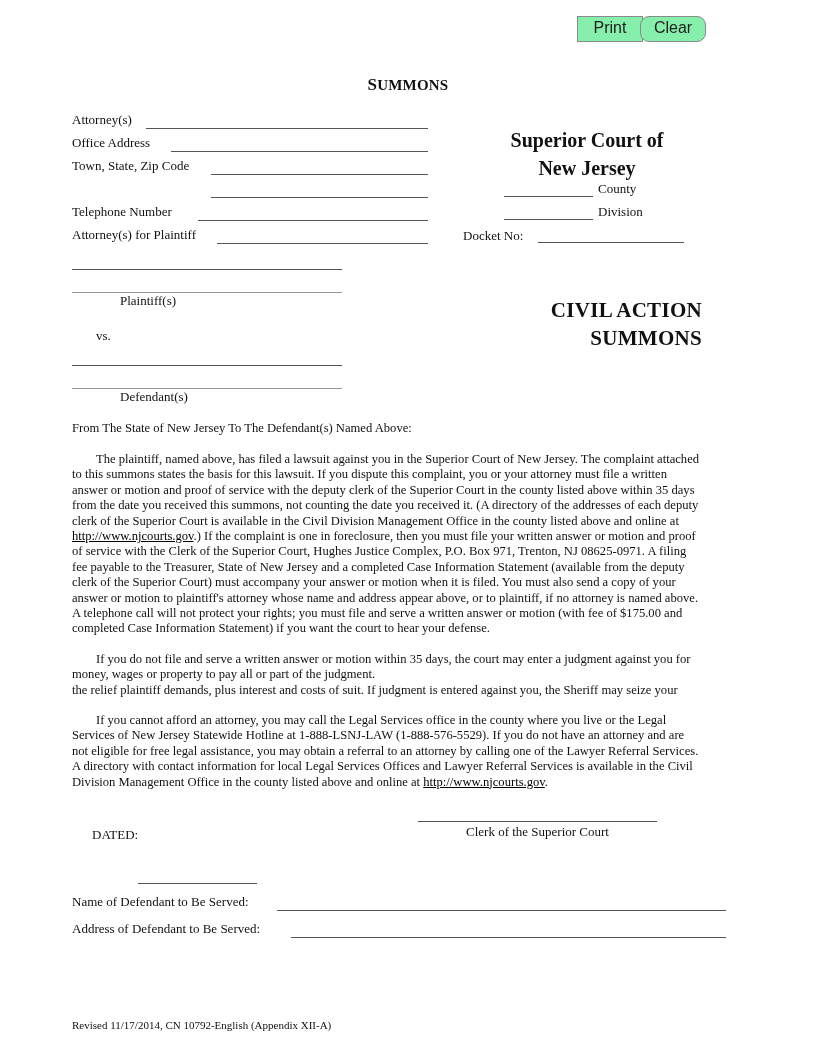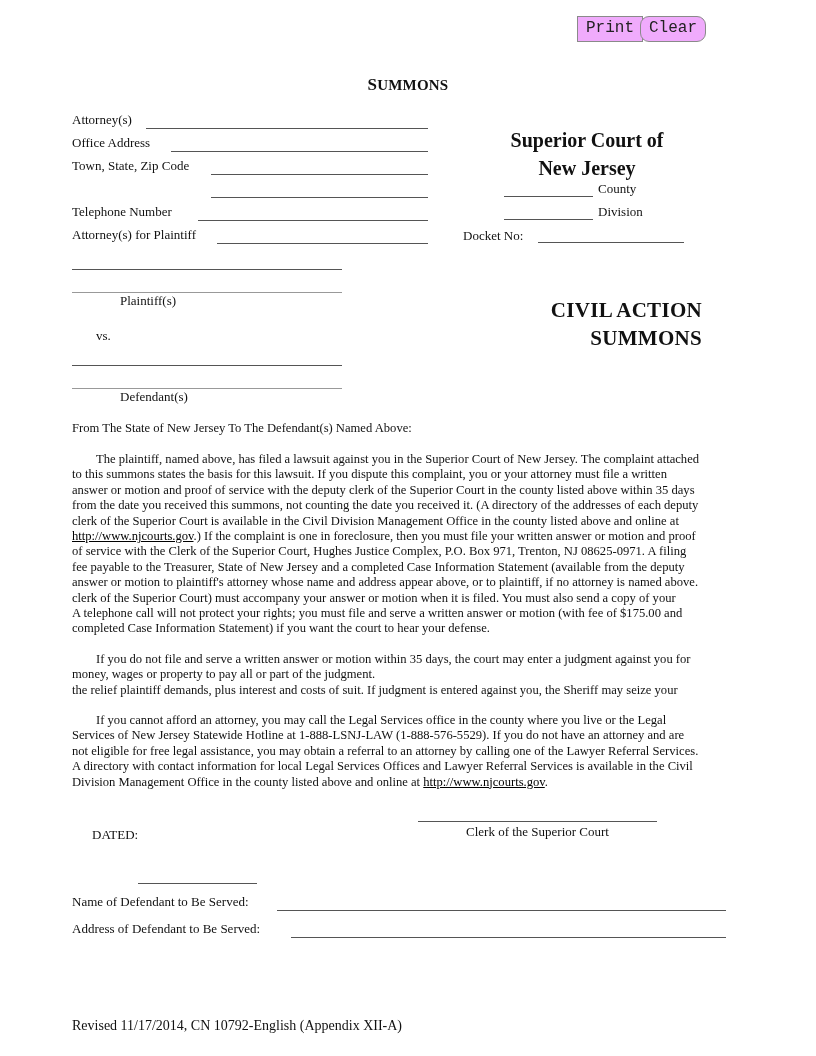--- a/index.html
+++ b/index.html
@@ -1,23 +1,23 @@
 <!DOCTYPE html>
 <html><head>
   <meta charset="utf-8">
   <style>
     html, body { margin: 0; padding: 0; background: #ffffff; }
     body { width: 816px; height: 1056px; position: relative; overflow: hidden;
            font-family: "Liberation Serif", "DejaVu Serif", serif; color: #111; }
     .abs { position: absolute; text-align: center; }
     .txt { font-size: 13px; line-height: 15px; white-space: nowrap; }
     .line { position: absolute; height: 0; border-top: 1px solid #555; }
-    .btn { position: absolute; top: 16px; height: 26px; background: #f0abfc;
+    .btn { position: absolute; top: 16px; height: 26px; background: #86efac;
            border: 1px solid #8a8a8a; box-sizing: border-box;
-           font-family: Liberation Mono, monospace;
+           font-family: Liberation Sans, sans-serif;
            font-size: 16px; color: #222; text-align: center; line-height: 22px; cursor: pointer; }
     .title-sc { font-weight: bold; font-size: 15px; letter-spacing: 0.2px; }
     .title-sc .big { font-size: 17px; }
     .court { font-weight: bold; font-size: 20px; line-height: 28px; text-align: center; margin-top: 12px; }
     .civil { font-weight: bold; font-size: 21px; line-height: 28px; text-align: right; letter-spacing: 0.3px; }
     .para { position: absolute; left: 72px; width: 670px; font-size: 12.6px; line-height: 15.4px; }
     .para .ln { display: block; white-space: nowrap; height: 15.4px; }
     .para .ind { padding-left: 24px; }
     a.link { color: #000000; text-decoration: underline; }
   </style>
@@ -73,22 +73,22 @@
 
 <div class="para" style="top:452px;">
   <span class="ln ind">The plaintiff, named above, has filed a lawsuit against you in the Superior Court of New Jersey.  The complaint attached</span>
   <span class="ln">to this summons states the basis for this lawsuit.  If you dispute this complaint, you or your attorney must file a written</span>
   <span class="ln">answer or motion and proof of service with the deputy clerk of the Superior Court in the county listed above within 35 days</span>
   <span class="ln">from the date you received this summons, not counting the date you received it.  (A directory of the addresses of each deputy</span>
   <span class="ln">clerk of the Superior Court is available in the Civil Division Management Office in the county listed above and online at</span>
   <span class="ln"><a class="link">http://www.njcourts.gov</a><span>.)  If the complaint is one in foreclosure, then you must file your written answer or motion and proof</span></span>
   <span class="ln">of service with the Clerk of the Superior Court, Hughes Justice Complex, P.O. Box 971, Trenton, NJ  08625-0971.  A filing</span>
   <span class="ln">fee payable to the Treasurer, State of New Jersey and a completed Case Information Statement (available from the deputy</span>
+  <span class="ln">clerk of the Superior Court) must accompany your answer or motion when it is filed.  You must also send a copy of your</span>
   <span class="ln">answer or motion to plaintiff's attorney whose name and address appear above, or to plaintiff, if no attorney is named above.</span>
-  <span class="ln">clerk of the Superior Court) must accompany your answer or motion when it is filed.  You must also send a copy of your</span>
   <span class="ln">A telephone call will not protect your rights; you must file and serve a written answer or motion (with fee of $175.00 and</span>
   <span class="ln">completed Case Information Statement) if you want the court to hear your defense.</span>
 </div>
 
 <div class="para" style="top:652px;">
   <span class="ln ind">If you do not file and serve a written answer or motion within 35 days, the court may enter a judgment against you for</span>
   <span class="ln">money, wages or property to pay all or part of the judgment.</span>
   <span class="ln">the relief plaintiff demands, plus interest and costs of suit.  If judgment is entered against you, the Sheriff may seize your</span>
 </div>
 
@@ -105,13 +105,13 @@
 
 <div class="abs txt" style="left:72px; top:827px;margin-left:20px;">DATED:</div>
 <div class="line" style="left:138px; width:119px; top:883px;"></div>
 
 <div class="abs txt" style="left:72px; top:894px;">Name of Defendant to Be Served:</div>
 <div class="line" style="left:277px; width:449px; top:910px;"></div>
 
 <div class="abs txt" style="left:72px; top:921px;">Address of Defendant to Be Served:</div>
 <div class="line" style="left:291px; width:435px; top:937px;"></div>
 
-<div class="abs txt" style="left:72px; top:1018px; font-size:14px;">Revised 11/17/2014, CN 10792-English (Appendix XII-A)</div>
+<div class="abs txt" style="left:72px; top:1018px; font-size:11px;">Revised 11/17/2014, CN 10792-English (Appendix XII-A)</div>
 
 </body></html>

